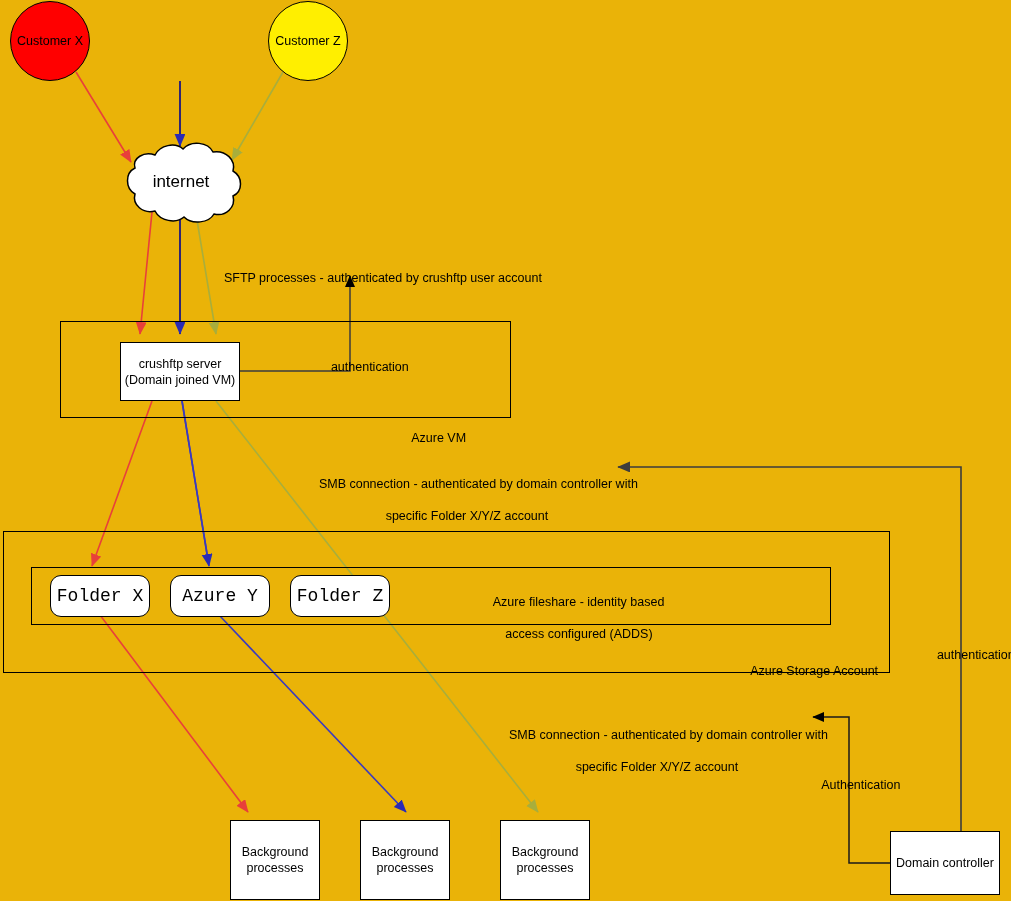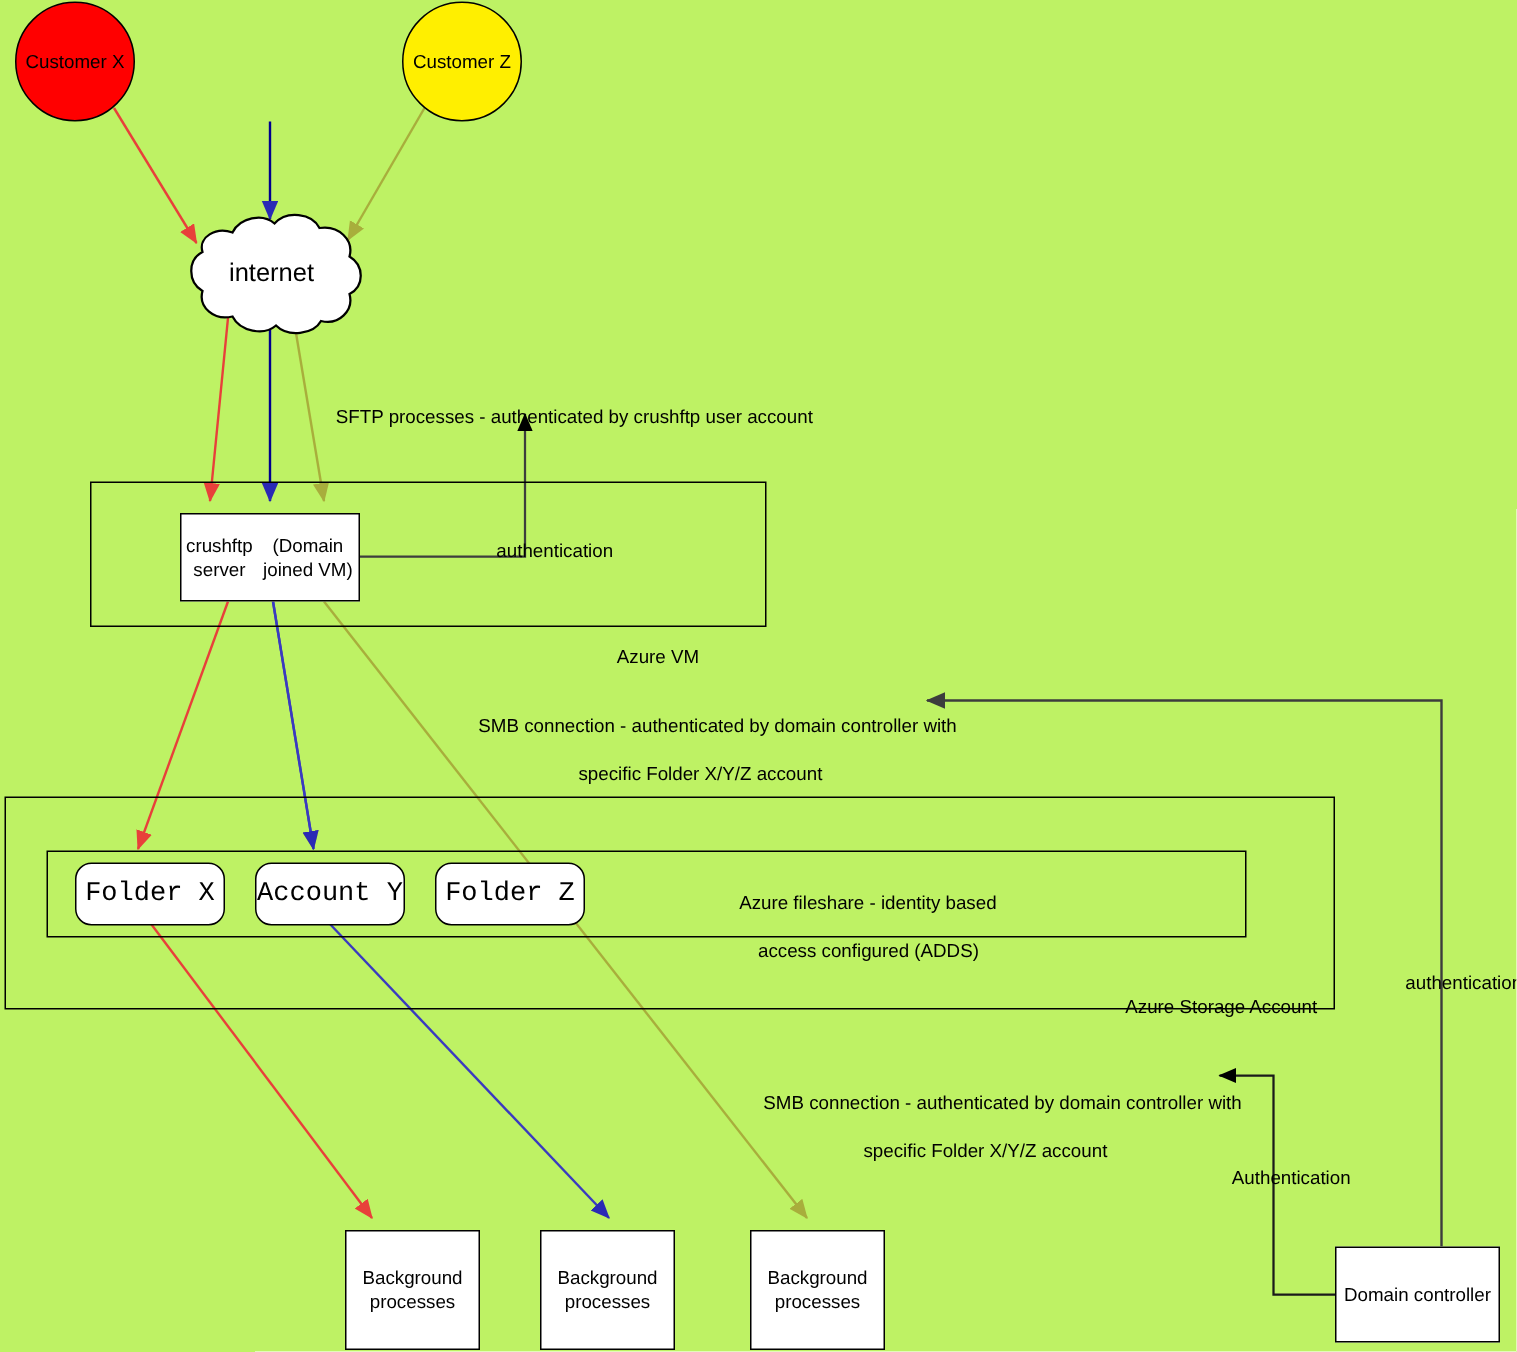--- a/index.html
+++ b/index.html
@@ -9,21 +9,21 @@
     background: #ffffff;
   }
   body {
     font-family: "Liberation Sans", sans-serif;
     color: #000000;
   }
   #canvas {
     position: relative;
     width: 1011px;
     height: 901px;
-    background: #bef264;
+    background: #eab308;
     overflow: hidden;
   }
   svg.layer {
     position: absolute;
     top: 0;
     left: 0;
     width: 1011px;
     height: 901px;
     pointer-events: none;
   }
@@ -162,21 +162,21 @@
 
   <div class="lbl" style="left:210px; top:254px;">
     <span>SFTP processes - authenticated by crushftp user account</span>
   </div>
 
   <div class="container-box" style="left:60px; top:321px; width:451px; height:97px;"></div>
   <div class="lbl" style="left:398px; top:414px;">
     <span>Azure VM</span>
   </div>
 
-  <div class="node-box" style="left:120px; top:342px; width:120px; height:59px; ">
+  <div class="node-box" style="left:120px; top:342px; width:120px; height:59px; flex-direction:column;">
     <span>crushftp server</span>
     <span>(Domain joined VM)</span>
   </div>
 
   <div class="lbl" style="left:317px; top:343px;">
     <span>authentication</span>
   </div>
 
   <div class="lbl center" style="left:305px; top:460px; width:310px;">
     <span>SMB connection - authenticated by domain controller with</span><br>
@@ -191,21 +191,21 @@
   <div class="container-box" style="left:31px; top:567px; width:800px; height:58px;"></div>
   <div class="lbl center" style="left:437px; top:578px; width:270px;">
     <span>Azure fileshare - identity based</span><br>
     <span>access configured (ADDS)</span>
   </div>
 
   <div class="folder-box" style="left:50px; top:575px; width:100px; height:42px;">
     <span>Folder X</span>
   </div>
   <div class="folder-box" style="left:170px; top:575px; width:100px; height:42px;">
-    <span>Account Y</span>
+    <span>Azure Y</span>
   </div>
   <div class="folder-box" style="left:290px; top:575px; width:100px; height:42px;">
     <span>Folder Z</span>
   </div>
 
   <div class="lbl center" style="left:495px; top:711px; width:310px;">
     <span>SMB connection - authenticated by domain controller with</span><br>
     <span>specific Folder X/Y/Z account</span>
   </div>
   <div class="lbl" style="left:808px; top:761px;">

